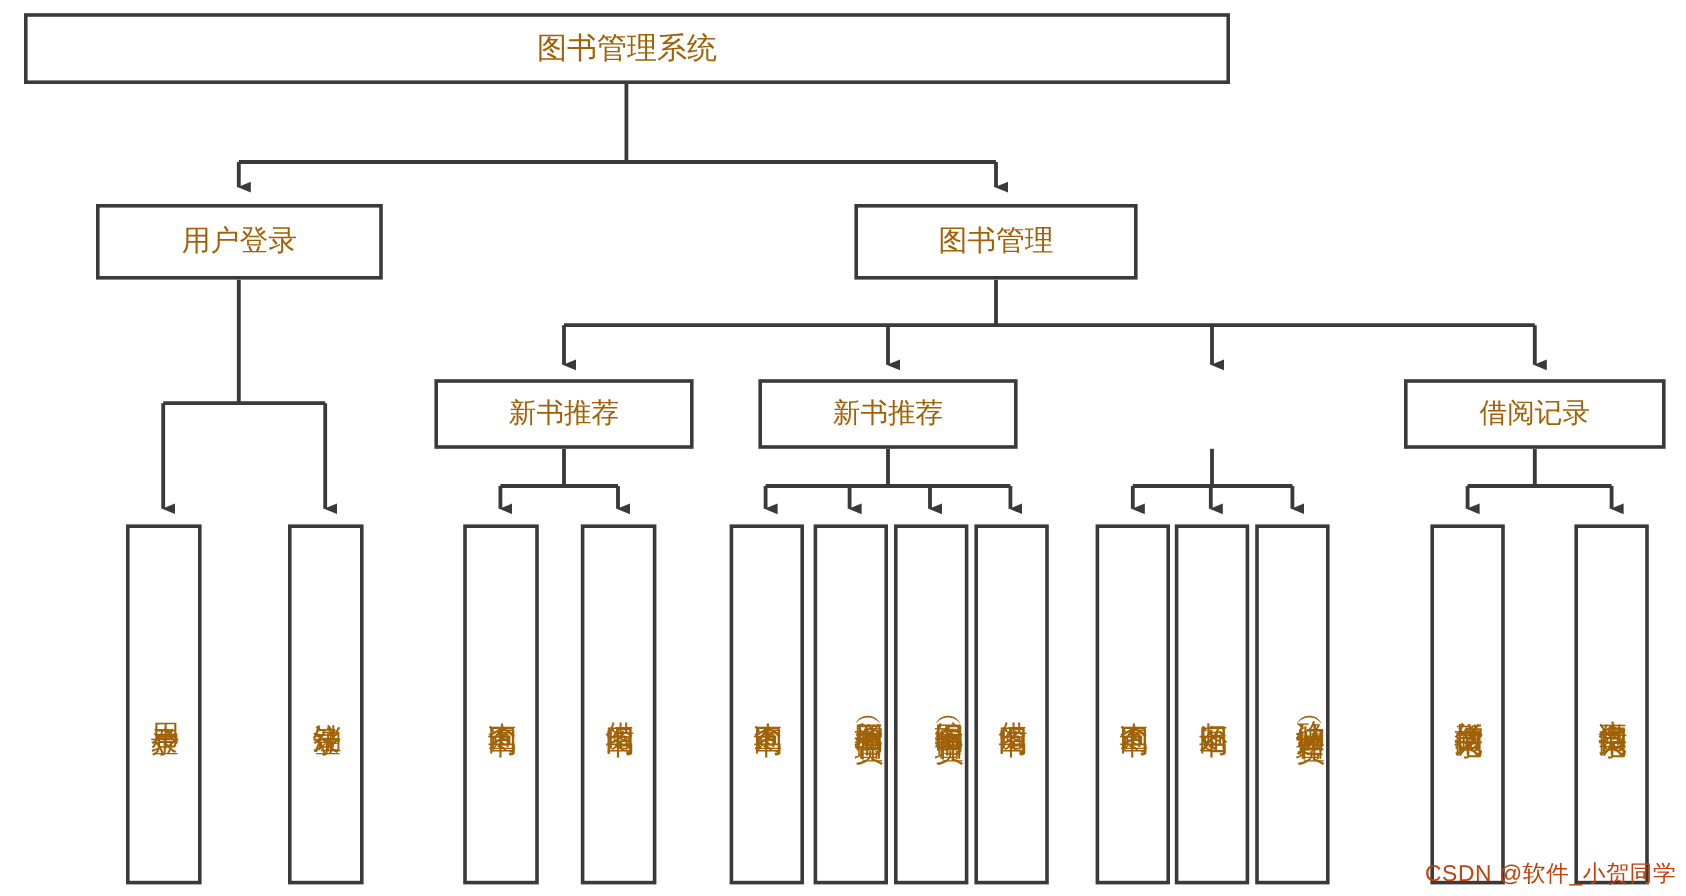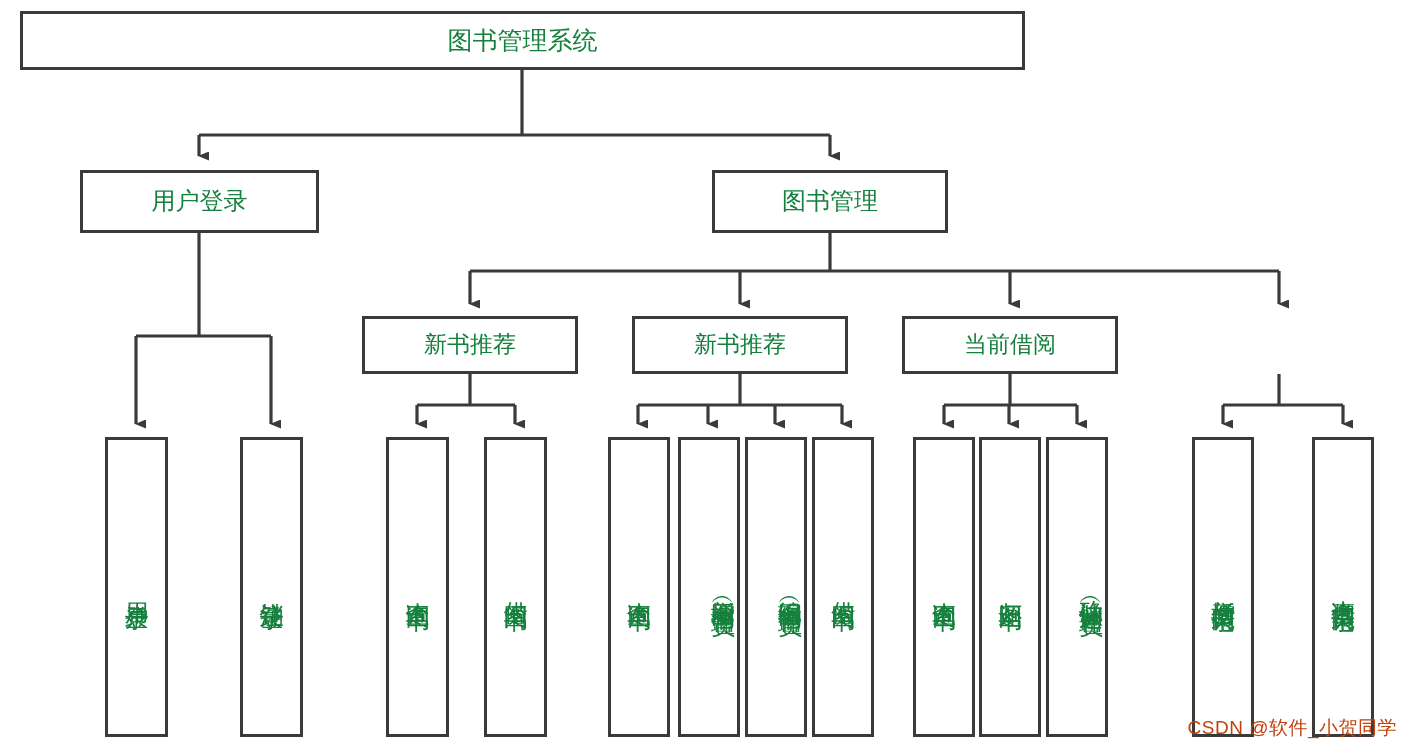--- a/index.html
+++ b/index.html
@@ -18,21 +18,21 @@
     overflow: hidden;
   }
   .node {
     position: absolute;
     box-sizing: border-box;
     border: 3px solid #3a3a3a;
     background: #ffffff;
     display: flex;
     align-items: center;
     justify-content: center;
-    color: #15803d;
+    color: #a16207;
     line-height: 1.18;
     text-align: center;
   }
   .node.root {
     font-size: 25px;
   }
   .node.level1 {
     font-size: 24px;
   }
   .node.level2 {
@@ -134,22 +134,22 @@
   <div class="node level2" style="left:362px; top:316px; width:216px; height:58px;">
     <span>新书推荐</span>
   </div>
 
   <div class="node level1" style="left:712px; top:170px; width:236px; height:63px;">
     <span>图书管理</span>
   </div>
   <div class="node level2" style="left:632px; top:316px; width:216px; height:58px;">
     <span>新书推荐</span>
   </div>
-  <div class="node level2" style="left:902px; top:316px; width:216px; height:58px;">
-    <span>当前借阅</span>
+  <div class="node level2" style="left:1170px; top:316px; width:218px; height:58px;">
+    <span>借阅记录</span>
   </div>
 
   <div class="node leaf leaf-mid" style="left:105px; top:437px; width:63px; height:300px;">
     <span>用户登录</span>
   </div>
   <div class="node leaf leaf-mid" style="left:240px; top:437px; width:63px; height:300px;">
     <span>注销登录</span>
   </div>
 
   <div class="node leaf leaf-mid" style="left:386px; top:437px; width:63px; height:300px;">

